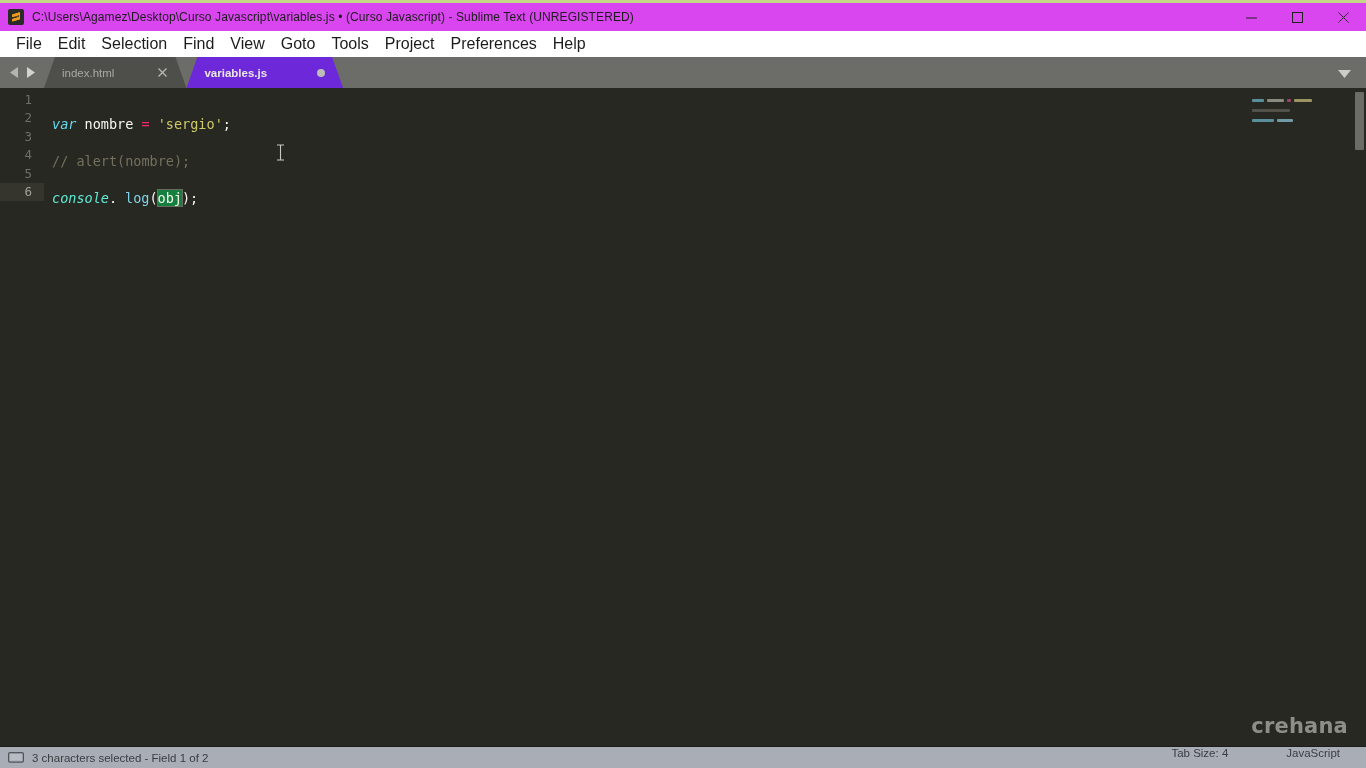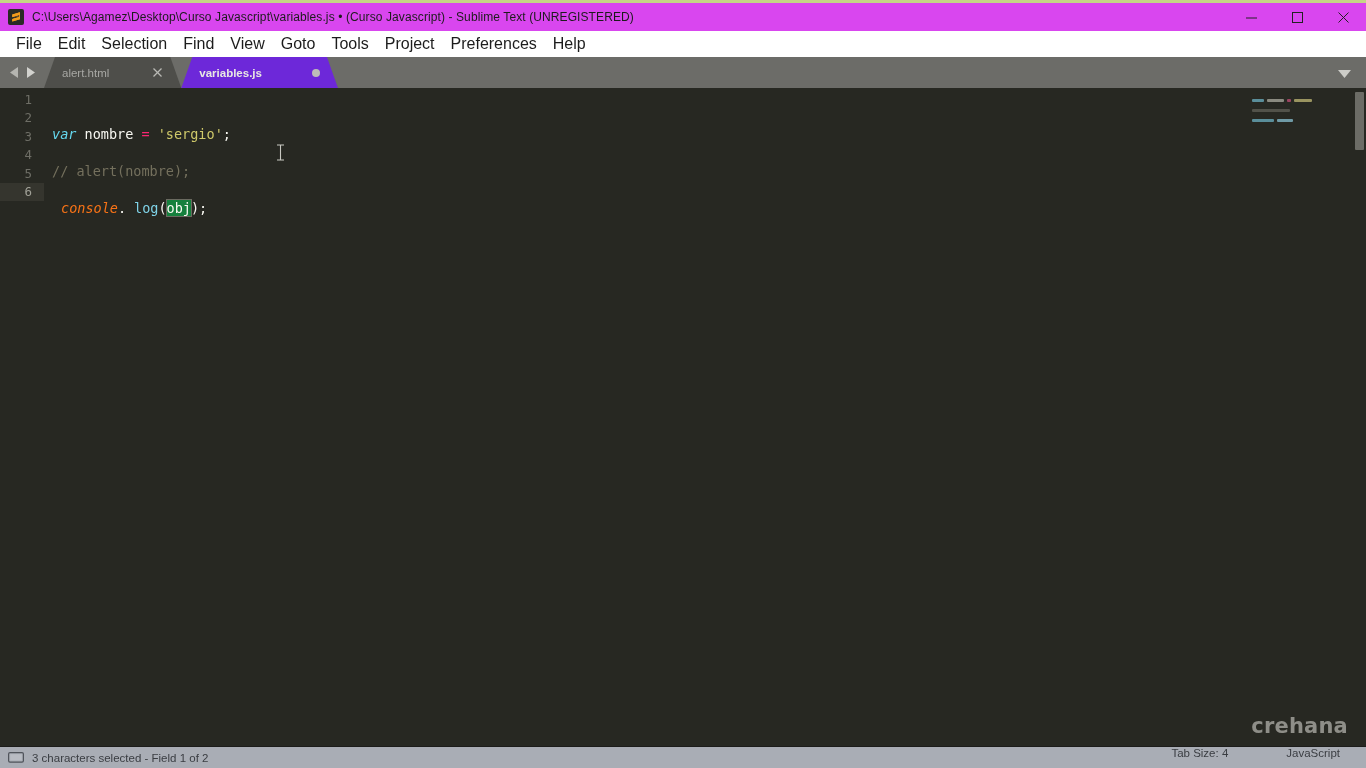--- a/index.html
+++ b/index.html
@@ -191,40 +191,40 @@
     height: 18.4px;
     line-height: 18.4px;
     padding-right: 12px;
     box-sizing: border-box;
   }
   .gutter .ln.cur { background: #35352e; color: #a0a097; }
 
   .code-area {
     flex: 1 1 auto;
     position: relative;
-    padding-top: 19px;
+    padding-top: 9px;
     box-sizing: border-box;
     font-family: "DejaVu Sans Mono", monospace;
     font-size: 13.5px;
     overflow: hidden;
   }
   .code-line {
     height: 18.4px;
     line-height: 18.4px;
     padding-left: 8px;
     white-space: pre;
     color: #f8f8f2;
   }
   .tok-kw      { color: #66d9ef; font-style: italic; }
   .tok-var     { color: #f8f8f2; }
   .tok-op      { color: #f92672; }
   .tok-str     { color: #cfc96a; }
   .tok-punc    { color: #f8f8f2; }
   .tok-comment { color: #74705d; }
-  .tok-obj     { color: #f97316; font-style: italic; margin-left: 9px; }
+  .tok-obj     { color: #5eead4; font-style: italic; }
   .tok-fn      { color: #7fd3e8; margin-left: 8px; }
   .tok-sel     { background: #15803d; color: #f8f8f2; outline: 1px solid #6a6a60; }
 
   
   .ibeam {
     position: absolute;
     left: 232px;
     top: 56px;
     width: 9px;
     height: 17px;
@@ -363,21 +363,21 @@
       <span class="arrow">
         <svg width="9" height="11" viewBox="0 0 9 11">
             <path d="M1 0 L9 5.5 L1 11 Z" fill="#d2d2ce"></path>
           </svg>
       </span>
     </div>
 
     <div class="tabs-wrap">
       <div class="tab tab-inactive">
         <div class="tab-body">
-          <span class="tab-label">alert.html</span>
+          <span class="tab-label">index.html</span>
           <span class="tab-close">
             <svg width="9" height="9" viewBox="0 0 9 9">
                 <line x1="0.5" y1="0.5" x2="8.5" y2="8.5" stroke="#b9b9b4" stroke-width="1.2"></line>
                 <line x1="8.5" y1="0.5" x2="0.5" y2="8.5" stroke="#b9b9b4" stroke-width="1.2"></line>
               </svg>
           </span>
         </div>
       </div>
 
       <div class="tab tab-active">

